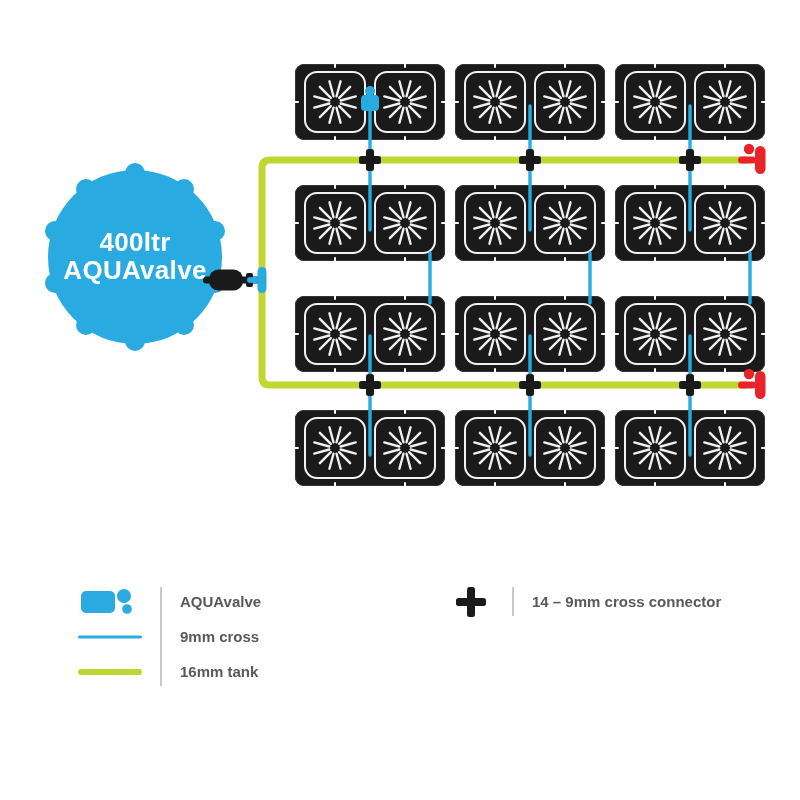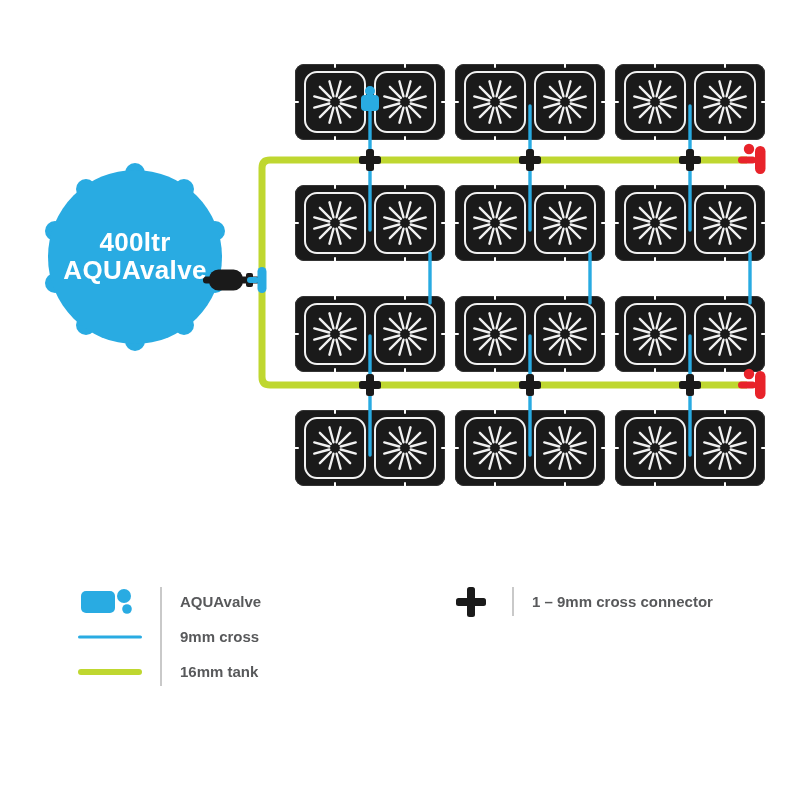--- a/index.html
+++ b/index.html
@@ -648,18 +648,18 @@
 
     <div class="legend-row">
       <div class="legend-icon">
         <svg width="32" height="32" viewBox="0 0 32 32">
           <g class="fill-black">
               <rect x="12" y="1" width="8" height="30" rx="2.5"></rect>
           <rect x="1" y="12" width="30" height="8" rx="2.5"></rect>
             </g>
         </svg>
       </div>
-      <div class="legend-label">1 – 9mm cross connector</div>
+      <div class="legend-label">14 – 9mm cross connector</div>
     </div>
 
   </div>
 
 </div>
 
 </body></html>

